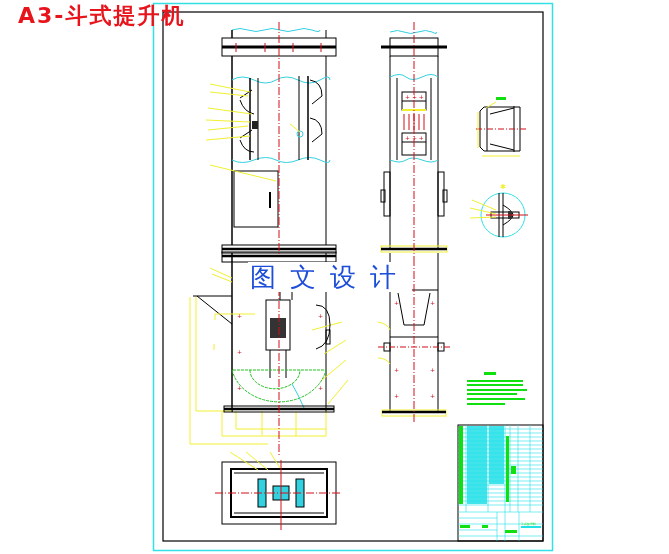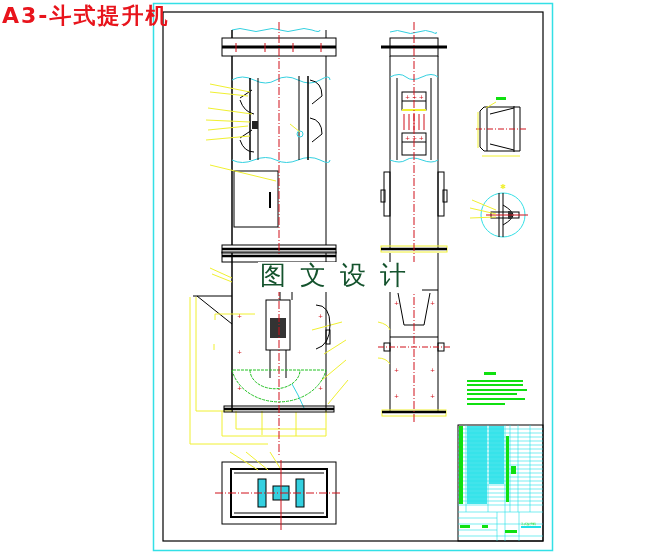--- a/index.html
+++ b/index.html
@@ -1,18 +1,18 @@
 <!DOCTYPE html>
 <html><head>
 <meta charset="utf-8">
 <style>
   html,body{margin:0;padding:0;background:#ffffff;}
   body{width:669px;height:554px;position:relative;overflow:hidden;font-family:"DejaVu Sans",sans-serif;}
-  #title{position:absolute;left:2px;top:3px;color:#e8141c;font-size:22px;font-weight:bold;letter-spacing:2px;font-family:"DejaVu Sans",sans-serif;line-height:26px;white-space:nowrap;text-align:center;}
-  #watermark{position:absolute;left:258px;top:262px;font-size:26px;font-family:Liberation Mono, monospace;color:#14532d;letter-spacing:14px;background:#fff;padding:0 2px;line-height:30px;white-space:nowrap;}
+  #title{position:absolute;left:18px;top:3px;color:#e8141c;font-size:22px;font-weight:bold;letter-spacing:2px;font-family:"DejaVu Sans",sans-serif;line-height:26px;white-space:nowrap;text-align:center;}
+  #watermark{position:absolute;left:248px;top:262px;font-size:26px;font-family:Liberation Sans, sans-serif;color:#1d4ed8;letter-spacing:14px;background:#fff;padding:0 2px;line-height:30px;white-space:nowrap;}
   svg{position:absolute;left:0;top:0;}
   .tb-text{font-size:3px;fill:#00dd00;}
 </style>
 </head>
 <body>
 
 <svg width="669" height="554" viewBox="0 0 669 554" xmlns="http://www.w3.org/2000/svg">
 
   <rect x="153.5" y="3.5" width="399" height="547" fill="none" stroke="#33e0e6" stroke-width="1.5"></rect>
   <rect x="163" y="12" width="380" height="529" fill="none" stroke="#000" stroke-width="1.2"></rect>

